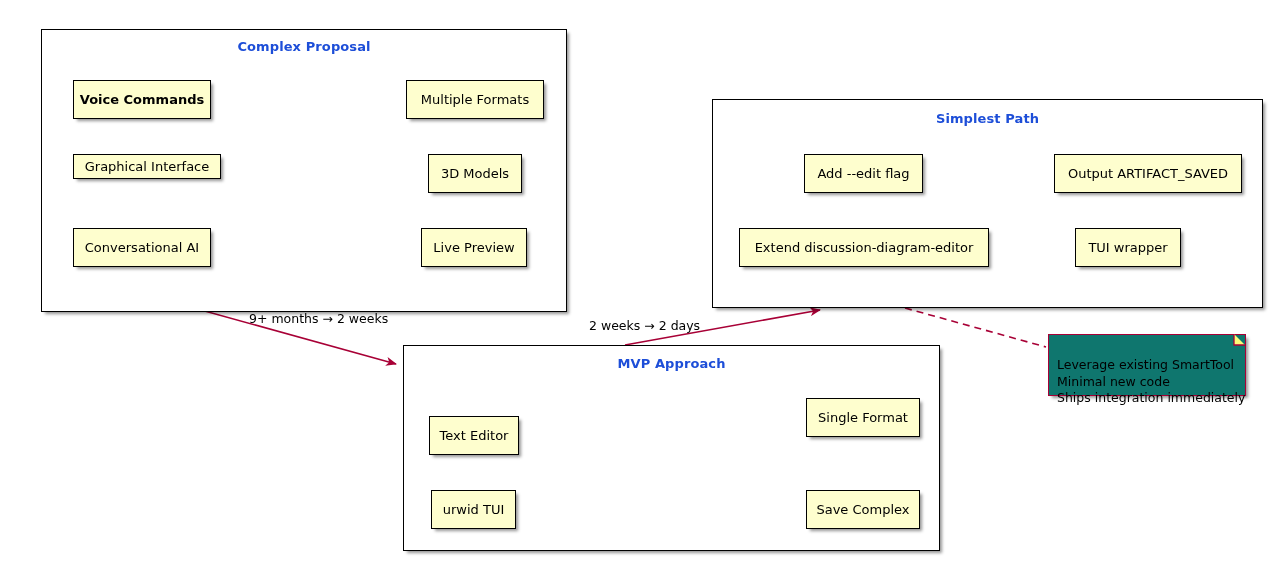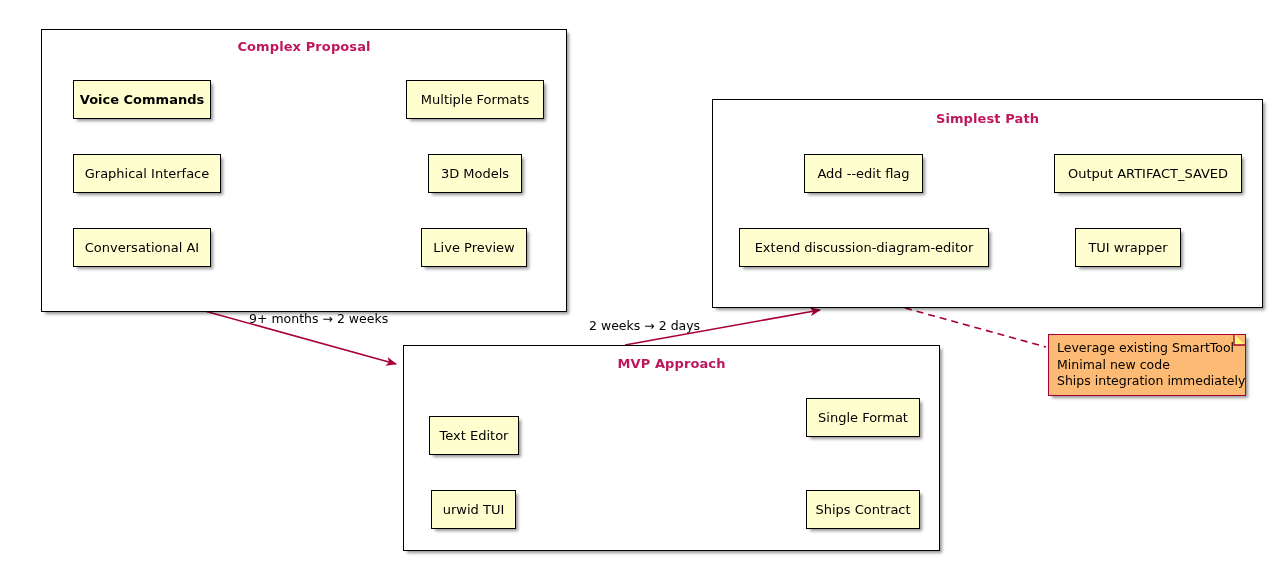--- a/index.html
+++ b/index.html
@@ -26,21 +26,21 @@
     box-shadow: 3px 3px 3px -1px rgba(0,0,0,0.42);
     box-sizing: border-box;
   }
   .pkg-title {
     position: absolute;
     left: 0;
     right: 0;
     text-align: center;
     font-size: 13px;
     font-weight: bold;
-    color: #be185d;
+    color: #1d4ed8;
     letter-spacing: 0.1px;
   }
 
   
   .node {
     position: absolute;
     background: #FEFECE;
     border: 1.5px solid #000000;
     box-sizing: border-box;
     display: flex;
@@ -48,28 +48,28 @@
     justify-content: center;
     font-size: 13px;
     color: #000000;
     box-shadow: 3px 3px 3px -1px rgba(0,0,0,0.42);
     white-space: nowrap;
   }
 
   
   .note {
     position: absolute;
-    background: #fdba74;
+    background: #0f766e;
     border: 1.5px solid #A80036;
     box-sizing: border-box;
     box-shadow: 3px 3px 3px -1px rgba(0,0,0,0.42);
     font-size: 12.5px;
     line-height: 16.5px;
     color: #000000;
-    padding: 5px 7px 5px 8px;
+    padding: 22px 7px 5px 8px;
   }
   .note-fold-line {
     position: absolute;
     top: -1px;
     right: -1px;
     width: 15px;
     height: 15px;
     overflow: hidden;
   }
   .note-line {
@@ -115,21 +115,21 @@
     <line x1="905" y1="308" x2="1046" y2="347" stroke="#A80036" stroke-width="1.6" stroke-dasharray="7,5"></line>
   </svg>
 
   <div class="pkg" style="left:41px; top:29px; width:526px; height:283px;">
     <div class="pkg-title" style="top:9px;">Complex Proposal</div>
 
     <div class="node" style="left:31px; top:50px; width:138px; height:39px;font-weight:bold;">Voice Commands</div>
 
     <div class="node" style="left:364px; top:50px; width:138px; height:39px;">Multiple Formats</div>
 
-    <div class="node" style="left:31px; top:124px; width:148px; height:39px;">Graphical Interface</div>
+    <div class="node" style="left:31px; top:124px; width:148px; height:25px;">Graphical Interface</div>
 
     <div class="node" style="left:386px; top:124px; width:94px; height:39px;">3D Models</div>
 
     <div class="node" style="left:31px; top:198px; width:138px; height:39px;">Conversational AI</div>
 
     <div class="node" style="left:379px; top:198px; width:106px; height:39px;">Live Preview</div>
   </div>
 
   <div class="pkg" style="left:712px; top:99px; width:551px; height:209px;">
     <div class="pkg-title" style="top:11px;">Simplest Path</div>
@@ -145,21 +145,21 @@
 
   <div class="pkg" style="left:403px; top:345px; width:537px; height:206px;">
     <div class="pkg-title" style="top:10px;">MVP Approach</div>
 
     <div class="node" style="left:25px; top:70px; width:90px; height:39px;">Text Editor</div>
 
     <div class="node" style="left:402px; top:52px; width:114px; height:39px;">Single Format</div>
 
     <div class="node" style="left:27px; top:144px; width:85px; height:39px;">urwid TUI</div>
 
-    <div class="node" style="left:402px; top:144px; width:114px; height:39px;">Ships Contract</div>
+    <div class="node" style="left:402px; top:144px; width:114px; height:39px;">Save Complex</div>
   </div>
 
   <div class="edge-label" style="left:249px; top:311px;">9+ months → 2 weeks</div>
 
   <div class="edge-label" style="left:589px; top:318px;">2 weeks → 2 days</div>
 
   <div class="note" style="left:1048px; top:334px; width:198px; height:62px;">
     <span class="note-line">Leverage existing SmartTool</span>
     <span class="note-line">Minimal new code</span>
     <span class="note-line">Ships integration immediately</span>

